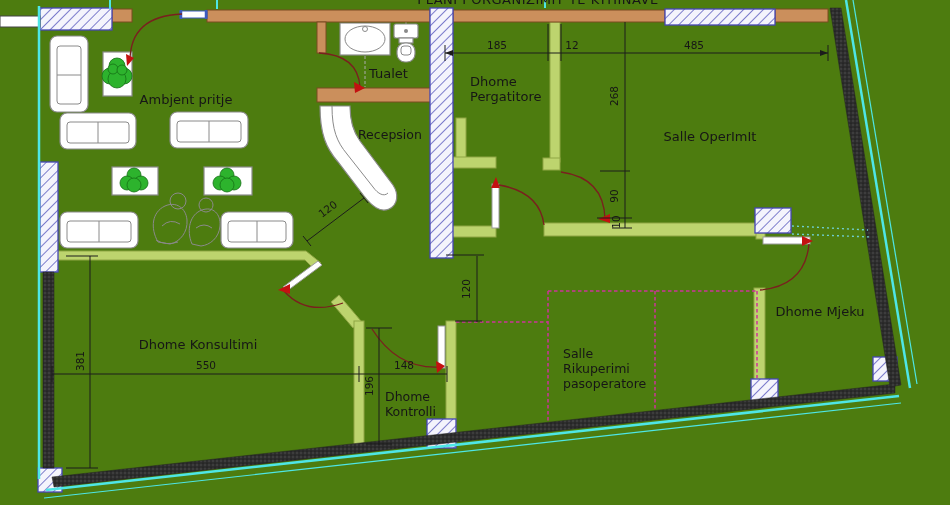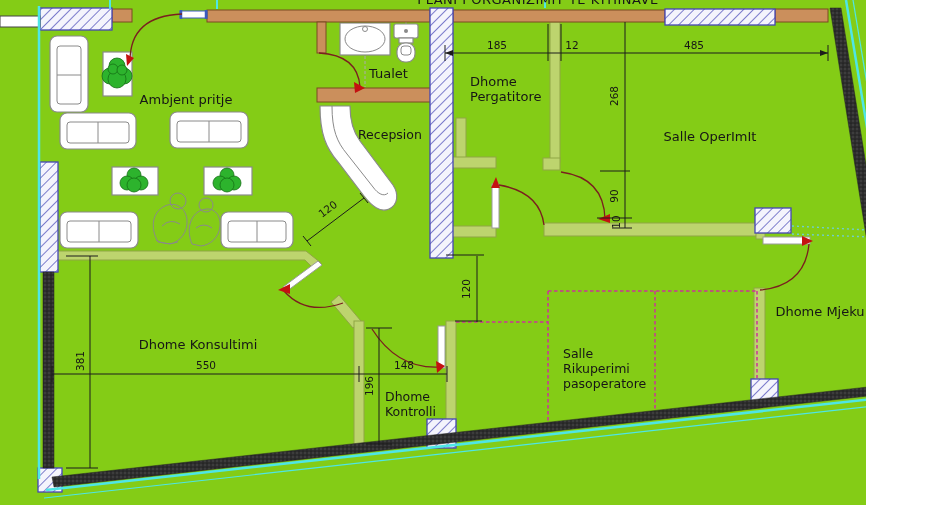--- a/index.html
+++ b/index.html
@@ -1,16 +1,16 @@
 <!DOCTYPE html>
 <html style="--wall-brown: #cb8f5c; --wall-green: #bdd46e; --hatch-blue: #5d5dc0; --outline-cyan: #4ee6e6; --door-arc: #7a1f1f; --door-arrow: #c41111; --dashed-magenta: #cc3399; --plant-green: #2db32d;"><head>
 <meta charset="utf-8">
 <style>
   html,body{margin:0;padding:0;background:#fff;}
-  .canvas{width:866px;height:505px;position:relative;overflow:hidden;background:#84cc16;}
+  .canvas{width:950px;height:505px;position:relative;overflow:hidden;background:#4d7c0f;}
   svg{display:block;}
   text{font-family:"DejaVu Sans","Liberation Sans",sans-serif;fill:#161616;}
   .room-label{font-size:13px;}
   .room-label-sm{font-size:12.5px;}
   .dim-label{font-size:10.5px;}
   .title-label{font-size:13px;letter-spacing:.5px;}
   .wall-brown{fill:var(--wall-brown,#cb8f5c);stroke:#7a4a20;stroke-width:1;}
   .wall-green{fill:var(--wall-green,#bdd46e);stroke:#8fa544;stroke-width:1;}
   .hatch{fill:url(#hatchBlue);stroke:#4646b4;stroke-width:1.3;}
   .dark{fill:url(#hatchDark);stroke:#222;stroke-width:.5;}

